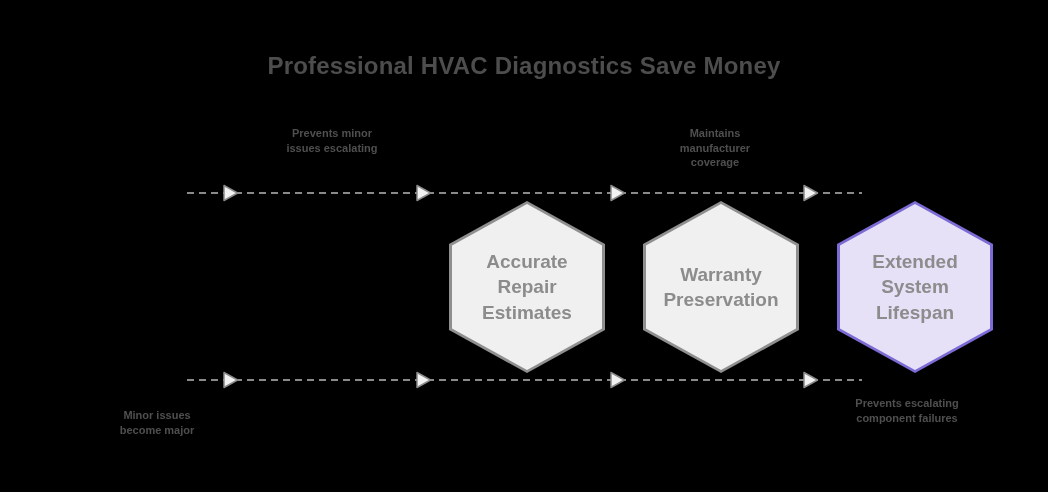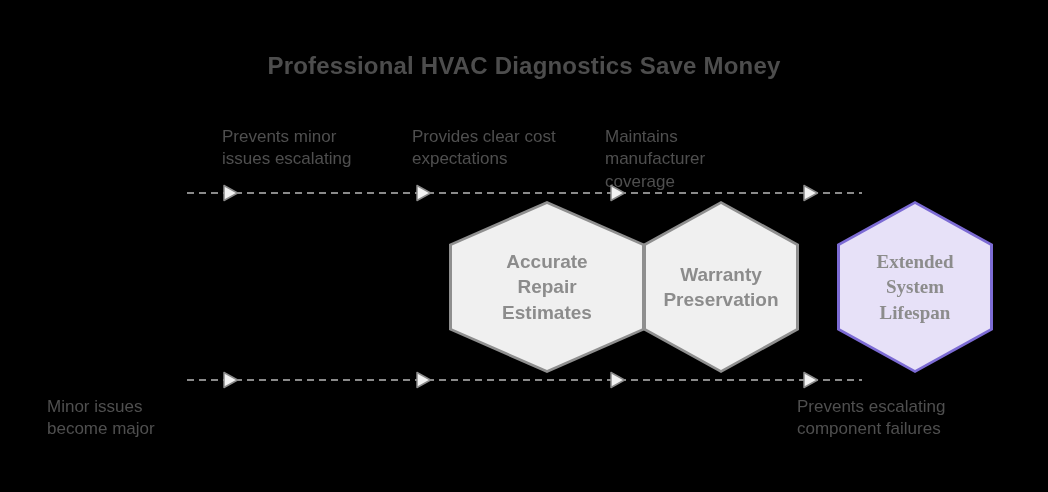--- a/index.html
+++ b/index.html
@@ -22,22 +22,23 @@
     width: 100%;
     text-align: center;
     font-size: 24px;
     font-weight: bold;
     letter-spacing: 0.2px;
     color: var(--title-text, #4d4d4d);
   }
   .annotation {
     position: absolute;
     width: 220px;
-    font-size: 17px;
-    font-weight: 400;
+    text-align: center;
+    font-size: 11px;
+    font-weight: 700;
     line-height: 1.32;
     white-space: pre-line;
     color: var(--annotation-text, #4f4f4f);
   }
   .ann-top    { top: 126px; }
   .ann-top-3  { top: 126px; }
   .ann-bottom { top: 396px; }
 
   .hex {
     position: absolute;
@@ -74,27 +75,25 @@
 </style>
 </head>
 <body>
 
 <div id="canvas">
 
   <div class="title">Professional HVAC Diagnostics Save Money</div>
 
   <div class="annotation ann-top" style="left:222px;">Prevents minor
 issues escalating</div>
-  <div class="annotation ann-top" style="left:412px;">Provides clear cost
-expectations</div>
   <div class="annotation ann-top ann-top-3" style="left:605px;">Maintains
 manufacturer
 coverage</div>
 
-  <div class="annotation ann-bottom" style="left:47px;">Minor issues
+  <div class="annotation ann-bottom" style="left:47px;margin-top:12px;">Minor issues
 become major</div>
   <div class="annotation ann-bottom" style="left:797px;">Prevents escalating
 component failures</div>
 
   <svg class="arrows" width="1048" height="492" viewBox="0 0 1048 492">
     <line x1="187" y1="193" x2="862" y2="193" stroke="#8a8a8a" stroke-width="2" stroke-dasharray="7 5"></line>
     <line x1="187" y1="380" x2="862" y2="380" stroke="#8a8a8a" stroke-width="2" stroke-dasharray="7 5"></line>
     <g fill="#f2f2f2" stroke="#8a8a8a" stroke-width="1.5" stroke-linejoin="round">
       <path d="M224 185.5 L237.5 193 L224 200.5 Z"></path>
       <path d="M417 185.5 L430.5 193 L417 200.5 Z"></path>
@@ -102,30 +101,30 @@
       <path d="M804 185.5 L817.5 193 L804 200.5 Z"></path>
       <path d="M224 372.5 L237.5 380 L224 387.5 Z"></path>
       <path d="M417 372.5 L430.5 380 L417 387.5 Z"></path>
       <path d="M611 372.5 L624.5 380 L611 387.5 Z"></path>
       <path d="M804 372.5 L817.5 380 L804 387.5 Z"></path>
     </g>
   </svg>
 
 
 
-  <div class="hex gray" style="left:449px;padding-left:40px;">
+  <div class="hex gray" style="left:449px;">
     <div class="hex-inner hex-label-gray">Accurate
 Repair
 Estimates</div>
   </div>
 
   <div class="hex gray" style="left:643px;">
     <div class="hex-inner hex-label-gray">Warranty
 Preservation</div>
   </div>
 
-  <div class="hex purple" style="left:837px;font-family:Liberation Serif, serif;">
+  <div class="hex purple" style="left:837px;">
     <div class="hex-inner hex-label-gray">Extended
 System
 Lifespan</div>
   </div>
 
 </div>
 
 </body></html>

